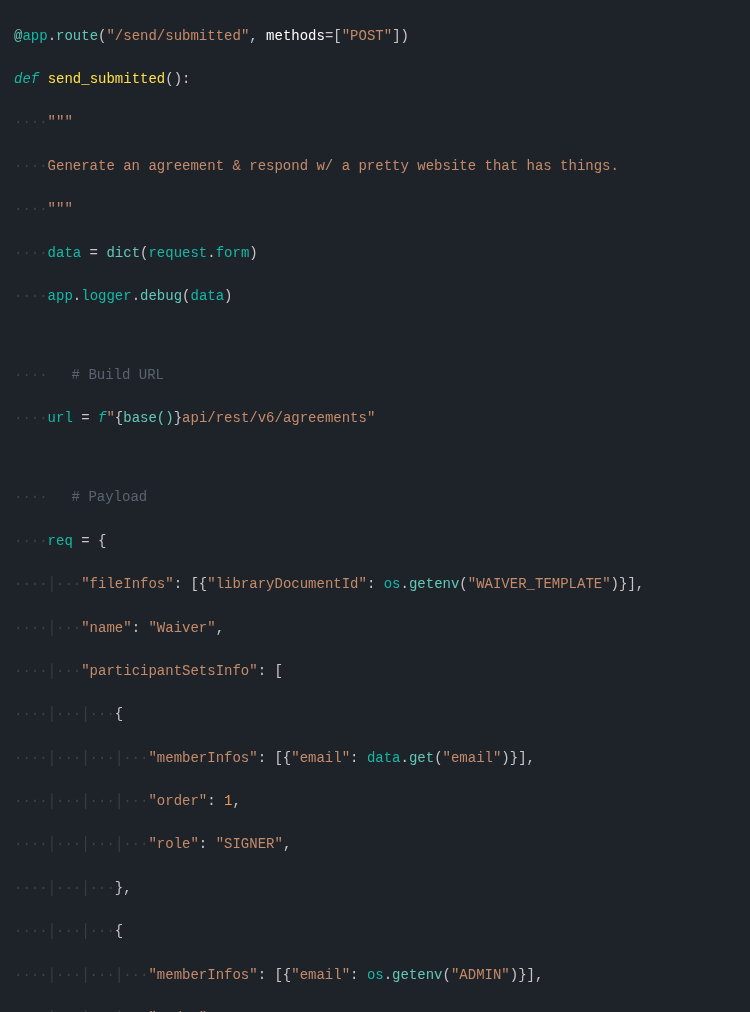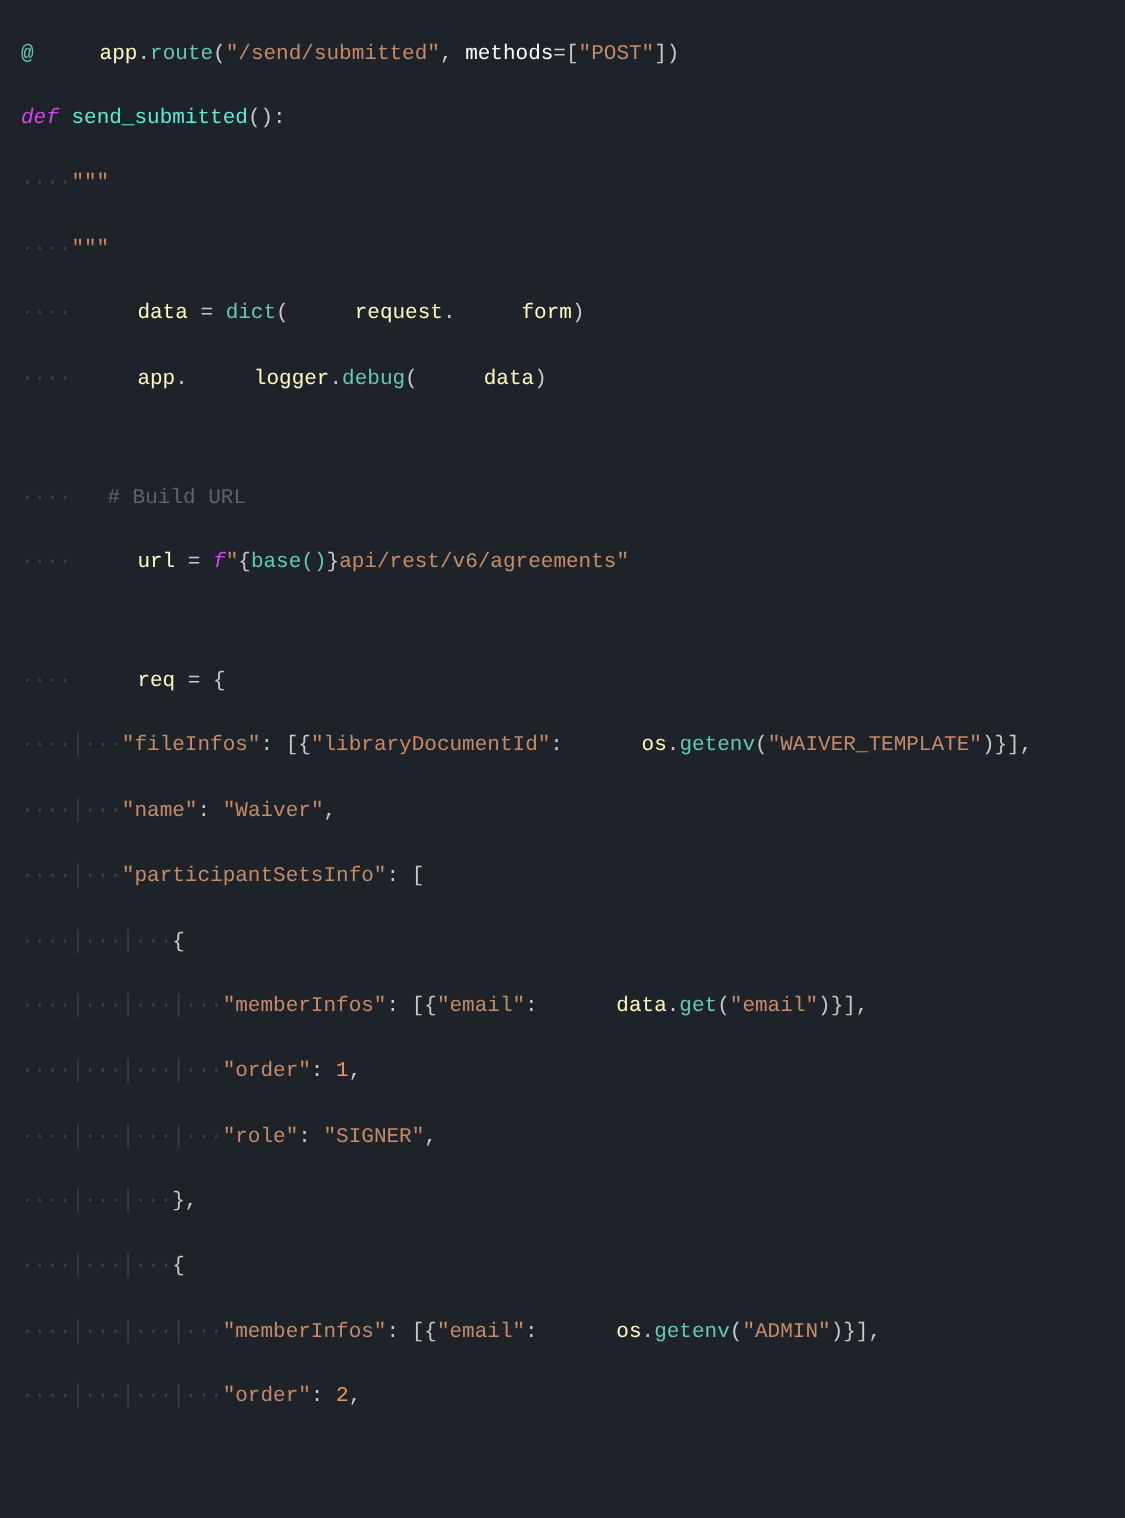--- a/index.html
+++ b/index.html
@@ -13,45 +13,47 @@
       width: 750px;
       height: 1012px;
       overflow: hidden;
     }
     .editor {
       padding: 4px 14px 4px 14px;
       white-space: pre;
     }
     .line { display: block; min-height: 1em; }
     .guide { color: #3c424a; }
-    .keyword { color: #d946ef; font-style: italic; }
-    .def { color: #5eead4; text-align: center; }
+    .keyword { color: #14b8a6; font-style: italic; }
+    .def { color: #fde047; text-align: center; }
     .call { color: #62c8b8; }
     .op { color: #c8c8c8; }
     .str { color: #c58b6a; }
     .num { color: #eb9a5e; }
     .param { color: #ffffff; }
-    .ident { color: #fef9c3; margin-left: 44px; }
+    .ident { color: #14b8a6; }
     .comment { color: #5c6370; margin-left: 24px; }
     span[data-interactable] { }
   </style>
 </head>
 <body>
 
 <div class="editor" data-interactable="true">
 <span class="line" data-interactable="true"><span class="call" data-interactable="false">@</span><span class="ident" data-interactable="false">app</span><span class="op" data-interactable="false">.</span><span class="call" data-interactable="false">route</span><span class="op" data-interactable="false">(</span><span class="str" data-interactable="false">"/send/submitted"</span><span class="op" data-interactable="false">,</span><span data-interactable="false"> </span><span class="param" data-interactable="false">methods</span><span class="op" data-interactable="false">=</span><span class="op" data-interactable="false">[</span><span class="str" data-interactable="false">"POST"</span><span class="op" data-interactable="false">]</span><span class="op" data-interactable="false">)</span></span>
 <span class="line" data-interactable="true"><span class="keyword" data-interactable="false">def</span><span data-interactable="false"> </span><span class="def" data-interactable="false">send_submitted</span><span class="op" data-interactable="false">(</span><span class="op" data-interactable="false">)</span><span class="op" data-interactable="false">:</span></span>
 <span class="line" data-interactable="true"><span class="guide" data-interactable="false">····</span><span class="str" data-interactable="false">"""</span></span>
+<span class="line" data-interactable="true"><span class="guide" data-interactable="false">····</span><span class="str" data-interactable="false">Generate an agreement &amp; respond w/ a pretty website that has things.</span></span>
 <span class="line" data-interactable="true"><span class="guide" data-interactable="false">····</span><span class="str" data-interactable="false">"""</span></span>
 <span class="line" data-interactable="true"><span class="guide" data-interactable="false">····</span><span class="ident" data-interactable="false">data</span><span class="op" data-interactable="false"> = </span><span class="call" data-interactable="false">dict</span><span class="op" data-interactable="false">(</span><span class="ident" data-interactable="false">request</span><span class="op" data-interactable="false">.</span><span class="ident" data-interactable="false">form</span><span class="op" data-interactable="false">)</span></span>
 <span class="line" data-interactable="true"><span class="guide" data-interactable="false">····</span><span class="ident" data-interactable="false">app</span><span class="op" data-interactable="false">.</span><span class="ident" data-interactable="false">logger</span><span class="op" data-interactable="false">.</span><span class="call" data-interactable="false">debug</span><span class="op" data-interactable="false">(</span><span class="ident" data-interactable="false">data</span><span class="op" data-interactable="false">)</span></span>
 <span class="line" data-interactable="true"><span class="guide" data-interactable="false"></span></span>
 <span class="line" data-interactable="true"><span class="guide" data-interactable="false">····</span><span class="comment" data-interactable="false"># Build URL</span></span>
 <span class="line" data-interactable="true"><span class="guide" data-interactable="false">····</span><span class="ident" data-interactable="false">url</span><span class="op" data-interactable="false"> = </span><span class="keyword" data-interactable="false">f</span><span class="str" data-interactable="false">"</span><span class="op" data-interactable="false" style="color:#c8c8c8">{</span><span class="call" data-interactable="false">base()</span><span class="op" data-interactable="false" style="color:#c8c8c8">}</span><span class="str" data-interactable="false">api/rest/v6/agreements"</span></span>
 <span class="line" data-interactable="true"><span class="guide" data-interactable="false"></span></span>
+<span class="line" data-interactable="true"><span class="guide" data-interactable="false">····</span><span class="comment" data-interactable="false"># Payload</span></span>
 <span class="line" data-interactable="true"><span class="guide" data-interactable="false">····</span><span class="ident" data-interactable="false">req</span><span class="op" data-interactable="false"> = </span><span class="op" data-interactable="false">{</span></span>
 <span class="line" data-interactable="true"><span class="guide" data-interactable="false">····│···</span><span class="str" data-interactable="false">"fileInfos"</span><span class="op" data-interactable="false">: </span><span class="op" data-interactable="false">[{</span><span class="str" data-interactable="false">"libraryDocumentId"</span><span class="op" data-interactable="false">: </span><span class="ident" data-interactable="false">os</span><span class="op" data-interactable="false">.</span><span class="call" data-interactable="false">getenv</span><span class="op" data-interactable="false">(</span><span class="str" data-interactable="false">"WAIVER_TEMPLATE"</span><span class="op" data-interactable="false">)</span><span class="op" data-interactable="false">}],</span></span>
 <span class="line" data-interactable="true"><span class="guide" data-interactable="false">····│···</span><span class="str" data-interactable="false">"name"</span><span class="op" data-interactable="false">: </span><span class="str" data-interactable="false">"Waiver"</span><span class="op" data-interactable="false">,</span></span>
 <span class="line" data-interactable="true"><span class="guide" data-interactable="false">····│···</span><span class="str" data-interactable="false">"participantSetsInfo"</span><span class="op" data-interactable="false">: </span><span class="op" data-interactable="false">[</span></span>
 <span class="line" data-interactable="true"><span class="guide" data-interactable="false">····│···│···</span><span class="op" data-interactable="false">{</span></span>
 <span class="line" data-interactable="true"><span class="guide" data-interactable="false">····│···│···│···</span><span class="str" data-interactable="false">"memberInfos"</span><span class="op" data-interactable="false">: </span><span class="op" data-interactable="false">[{</span><span class="str" data-interactable="false">"email"</span><span class="op" data-interactable="false">: </span><span class="ident" data-interactable="false">data</span><span class="op" data-interactable="false">.</span><span class="call" data-interactable="false">get</span><span class="op" data-interactable="false">(</span><span class="str" data-interactable="false">"email"</span><span class="op" data-interactable="false">)</span><span class="op" data-interactable="false">}],</span></span>
 <span class="line" data-interactable="true"><span class="guide" data-interactable="false">····│···│···│···</span><span class="str" data-interactable="false">"order"</span><span class="op" data-interactable="false">: </span><span class="num" data-interactable="false">1</span><span class="op" data-interactable="false">,</span></span>
 <span class="line" data-interactable="true"><span class="guide" data-interactable="false">····│···│···│···</span><span class="str" data-interactable="false">"role"</span><span class="op" data-interactable="false">: </span><span class="str" data-interactable="false">"SIGNER"</span><span class="op" data-interactable="false">,</span></span>
 <span class="line" data-interactable="true"><span class="guide" data-interactable="false">····│···│···</span><span class="op" data-interactable="false">},</span></span>
 <span class="line" data-interactable="true"><span class="guide" data-interactable="false">····│···│···</span><span class="op" data-interactable="false">{</span></span>

